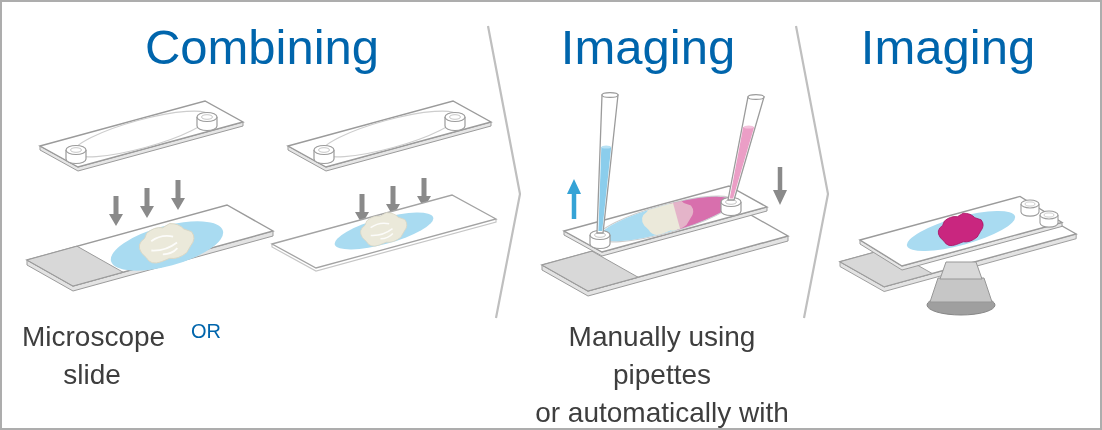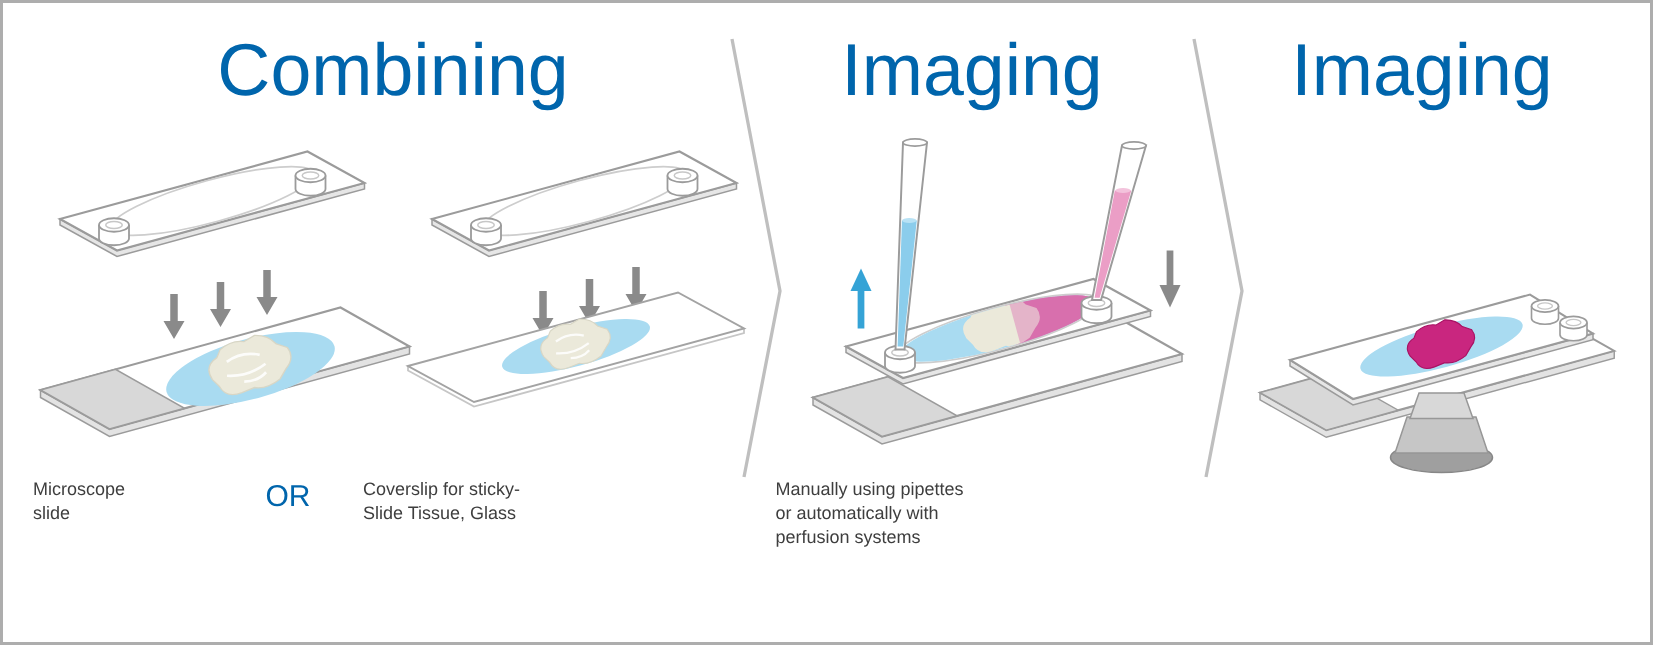--- a/index.html
+++ b/index.html
@@ -6,21 +6,21 @@
   .stage{
     position:relative;width:1102px;height:430px;box-sizing:border-box;
     background:#ffffff;border:2px solid #adadad;overflow:hidden;
     font-family:"Liberation Sans",sans-serif;
   }
   .title{
     position:absolute;font-weight:normal;font-size:49px;line-height:1.05;
     text-align:center;color:var(--heading-blue,#0065ac);
   }
   .caption{
-    position:absolute;font-size:12px;line-height:1.35;text-align:left;
+    position:absolute;font-size:28px;line-height:1.35;text-align:center;
     color:var(--body-text,#3e3e3e);white-space:pre-line;
   }
   .or{position:absolute;font-size:20px;line-height:1.35;text-align:center;
       color:var(--heading-blue,#0065ac);white-space:pre-line;}
   svg.illus{position:absolute;overflow:visible;}
   .ch-blue{fill:var(--channel-blue,#a9dbf1);}
   .tissue{fill:var(--tissue-beige,#ebe9da);}
   .stain{fill:var(--stain-magenta,#c9267f);}
   .liq-blue{fill:var(--pipette-blue,#8bcdec);}
   .liq-pink{fill:var(--pipette-pink,#eb9ec6);}
@@ -149,20 +149,18 @@
     </g>
     <g>
       <ellipse cx="127" cy="127" rx="34" ry="10" fill="#9f9f9f" stroke="#878787" stroke-width="1"></ellipse>
       <polygon points="104,100 150,100 158,124 96,124" fill="#c6c6c6" stroke="#979797" stroke-width="1"></polygon>
       <polygon points="112,84 142,84 148,101 106,101" fill="#d8d8d8" stroke="#979797" stroke-width="1"></polygon>
     </g>
   </svg>
 
   <div class="caption" style="left:20px;top:316px;width:140px;">Microscope
 slide</div>
-  <div class="or" style="left:158px;top:316px;width:64px;">OR</div>
-  <div class="caption" style="left:240px;top:316px;width:245px;">Coverslip for sticky-
-Slide Tissue, Glass</div>
+  <div class="or" style="left:172px;top:316px;width:64px;">OR</div>
   <div class="caption" style="left:515px;top:316px;width:290px;">Manually using pipettes
 or automatically with
 perfusion systems</div>
 
 </div>
 
 </body></html>

